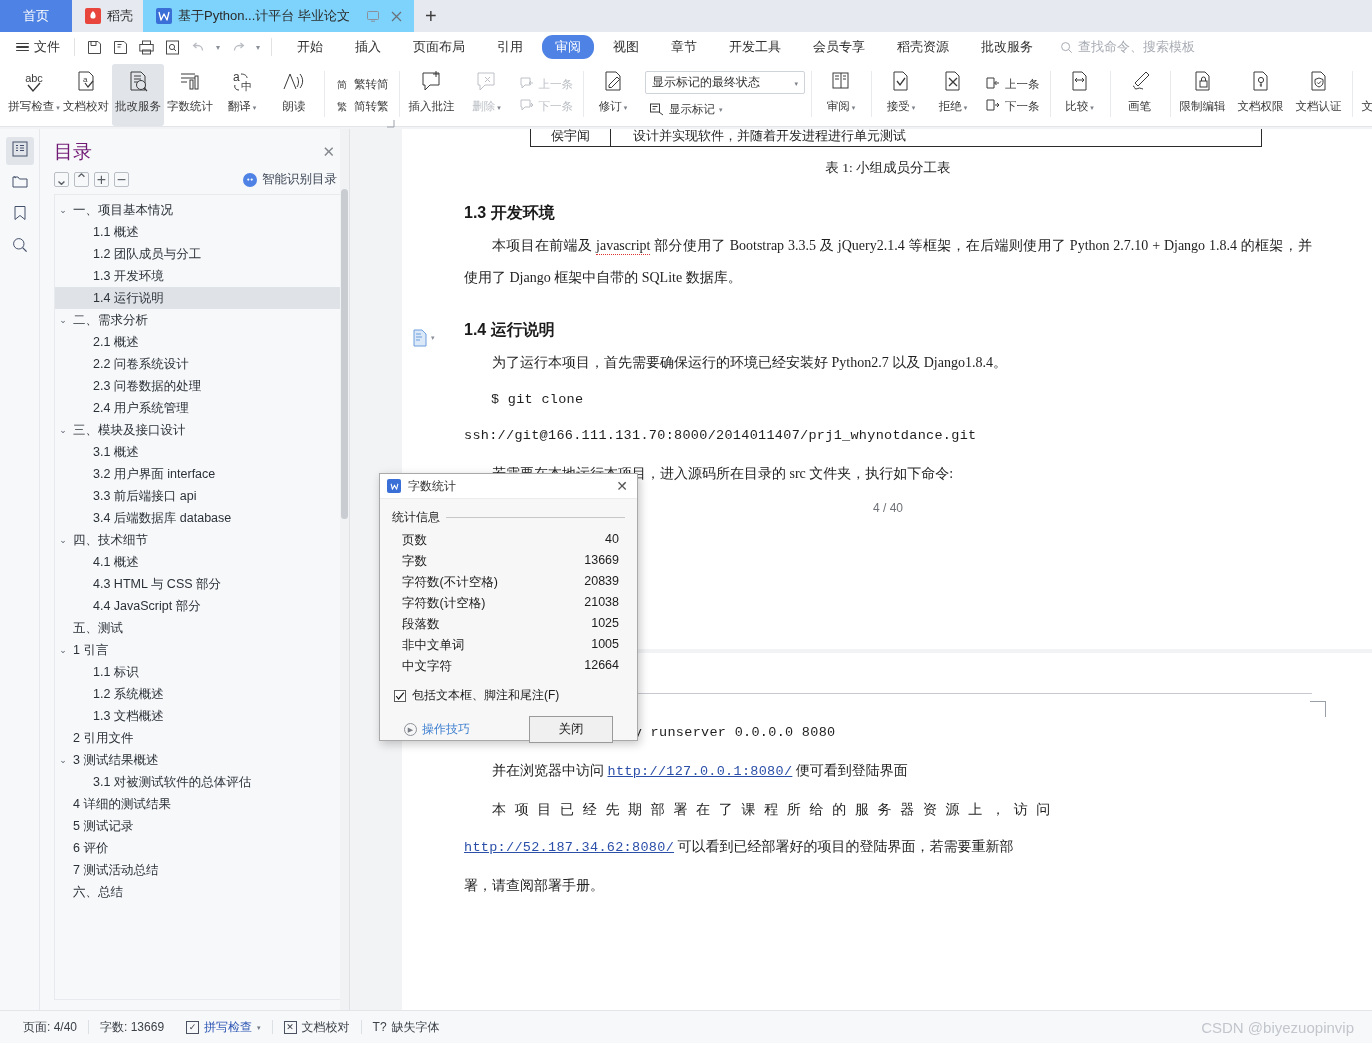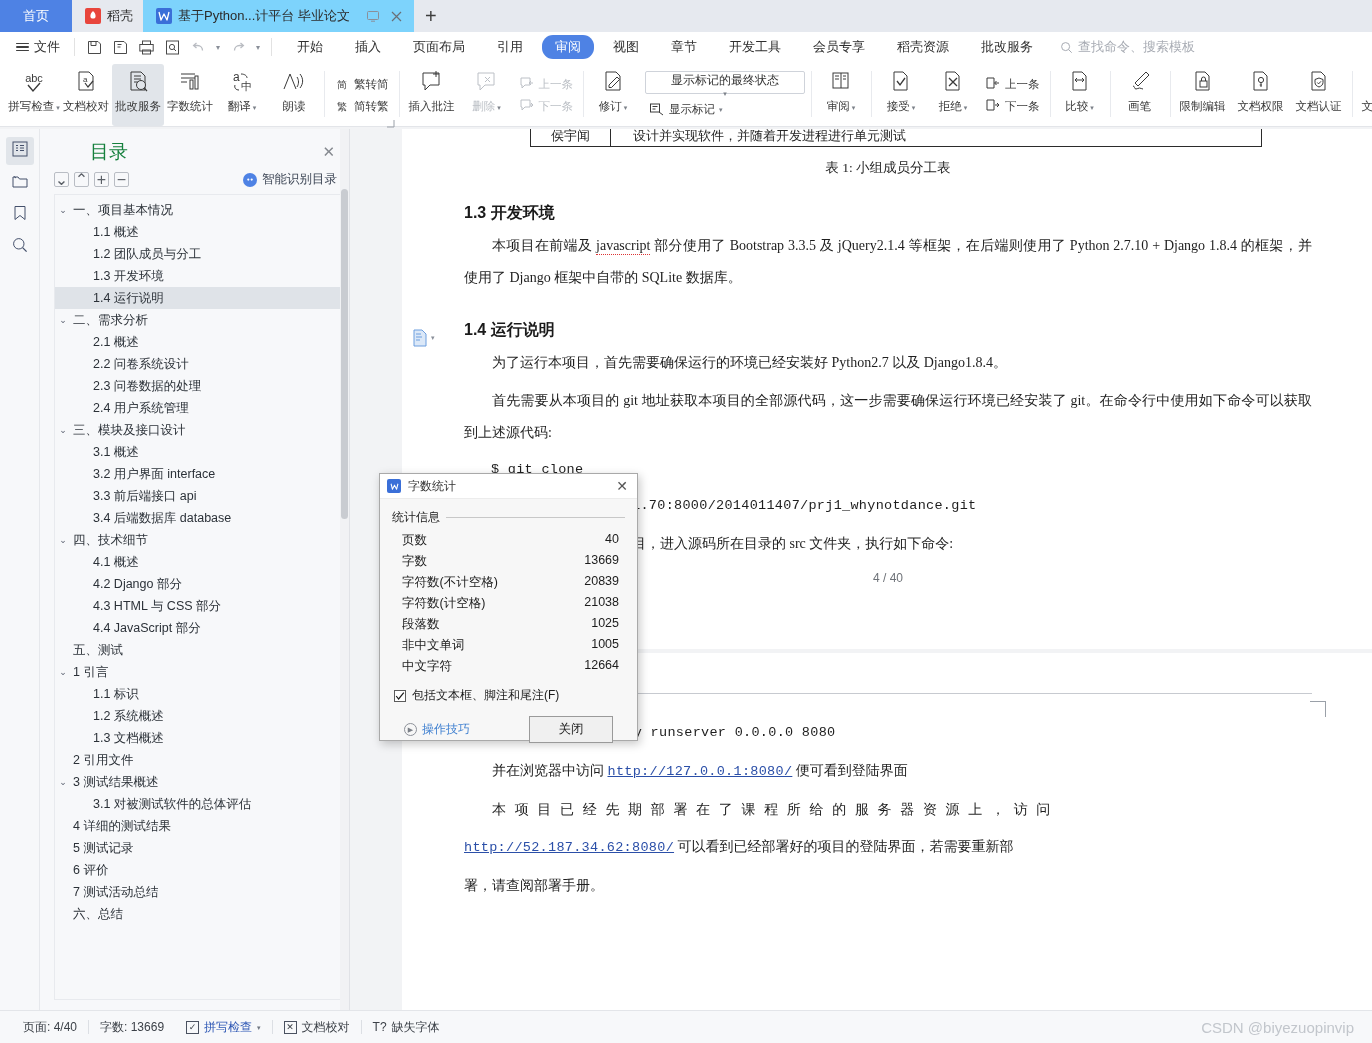--- a/index.html
+++ b/index.html
@@ -82,41 +82,40 @@
   .rstack { display:flex; flex-direction:column; justify-content:center; gap:2px; padding: 4px 2px;}
   .rsmall { display:flex; align-items:center; gap:4px; font-size:11.5px; color:#3a3a3a;
             padding: 2px 4px; border-radius:3px; cursor:pointer; white-space:nowrap;}
   .rsmall.disabled { color:#bcc0c6; }
   .rsmall .si { width:16px; height:16px; display:flex; align-items:center; justify-content:center; flex:0 0 16px;}
 
   .markup-select {
     width: 160px; height: 23px; border:1px solid #cfd3da; border-radius:2px; background:#fff;
     display:flex; align-items:center; padding: 0 6px; font-size:12px; color:#333; cursor:pointer;
     justify-content:space-between;
-    flex-direction:column;
   }
   .dlg-launcher { position:absolute; right: 4px; bottom: 3px; width:9px; height:9px; cursor:pointer;}
 
   
   .bodyarea { position:absolute; top:129px; left:0; right:0; bottom:33px; display:flex; }
   .railbar {
     width: 40px; background:#f7f8fa; border-right:1px solid #e6e8ec;
     display:flex; flex-direction:column; align-items:center; padding-top: 8px; gap: 4px;
   }
   .rail-btn { width:28px; height:28px; border-radius:3px; display:flex; align-items:center; justify-content:center;
               color:#44506b; cursor:pointer; }
   .rail-btn.active { background:#e1e5ea; }
 
   
   .outline {
     width: 310px; background:#f7f8fa; border-right:1px solid #e0e2e6;
     display:flex; flex-direction:column; position:relative;
   }
   .ol-head { display:flex; align-items:center; justify-content:space-between; padding: 10px 12px 2px 14px; }
-  .ol-title { font-size:19px; color:#15803d;margin-left:36px; }
+  .ol-title { font-size:19px; color:#701a75; }
   .ol-close { color:#85898f; font-size:15px; cursor:pointer; padding: 0 2px;}
   .ol-tools { display:flex; align-items:center; padding: 4px 12px 6px 14px; gap:5px;}
   .ol-tbtn { width:15px; height:15px; border:1px solid #b9bdc4; border-radius:2px;
              display:flex; align-items:center; justify-content:center; cursor:pointer; color:#5a5f66;}
   .ol-ai { margin-left:auto; display:flex; align-items:center; gap:5px; font-size:12.5px; color:#3e4756; cursor:pointer;}
   .ol-ai-dot { width:14px; height:14px; border-radius:50%; background:#4e82e4; display:flex; align-items:center; justify-content:center;}
   .ol-list { flex:1; overflow:hidden; border:1px solid #e5e7eb; border-left:none; border-right:none;
              background:#f7f8fa; padding-top: 4px; margin: 0 8px 10px 14px; border:1px solid #e8eaee;}
   .ol-row { display:flex; align-items:center; height:22px; font-size:12.5px; color:#2b3138; cursor:pointer;
             padding-right:6px; }
@@ -751,24 +750,20 @@
           <div class="ol-row">
             <span class="ol-arrow">⌄</span>
             <span class="ol-text lvl1">四、技术细节</span>
           </div>
           <div class="ol-row">
             <span class="ol-arrow"></span>
             <span class="ol-text lvl2">4.1 概述</span>
           </div>
           <div class="ol-row">
             <span class="ol-arrow"></span>
-            <span class="ol-text lvl2">4.2 Django 部分</span>
-          </div>
-          <div class="ol-row">
-            <span class="ol-arrow"></span>
             <span class="ol-text lvl2">4.3 HTML 与 CSS 部分</span>
           </div>
           <div class="ol-row">
             <span class="ol-arrow"></span>
             <span class="ol-text lvl2">4.4 JavaScript 部分</span>
           </div>
           <div class="ol-row">
             <span class="ol-arrow"></span>
             <span class="ol-text lvl1">五、测试</span>
           </div>
@@ -837,21 +832,20 @@
           </div>
           <div class="tbl-cap">表 1: 小组成员分工表</div>
 
           <div class="h3">1.3 开发环境</div>
           <div class="para ind">
             本项目在前端及 <span class="sp-red">javascript</span> 部分使用了 Bootstrap 3.3.5 及 jQuery2.1.4 等框架，在后端则使用了 Python 2.7.10 + Django 1.8.4 的框架，并使用了 Django 框架中自带的 SQLite 数据库。
           </div>
 
           <div class="h3">1.4 运行说明</div>
           <div class="para ind">为了运行本项目，首先需要确保运行的环境已经安装好 Python2.7 以及 Django1.8.4。</div>
-          <div class="para ind">首先需要从本项目的 git 地址获取本项目的全部源代码，这一步需要确保运行环境已经安装了 git。在命令行中使用如下命令可以获取到上述源代码:</div>
           <div class="para mono" style="padding-left:2em;">$ git clone</div>
           <div class="para mono">ssh://git@166.111.131.70:8000/2014011407/prj1_whynotdance.git</div>
           <div class="para ind">若需要在本地运行本项目，进入源码所在目录的 src 文件夹，执行如下命令:</div>
           <div class="pgnum">4 / 40</div>
         </div>
         <div class="cmt-mark">
           <svg width="16" height="18" viewBox="0 0 16 18">
               <path d="M2 1h8l4 4v12H2z" stroke="#6d9ede" fill="#dbe8f8"></path>
               <path d="M4 5h5M4 8h6M4 11h4" stroke="#6d9ede"></path>
             </svg>

